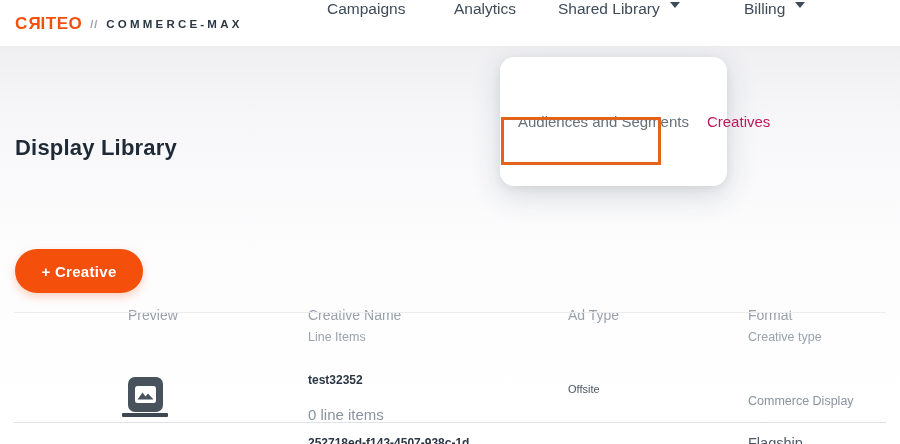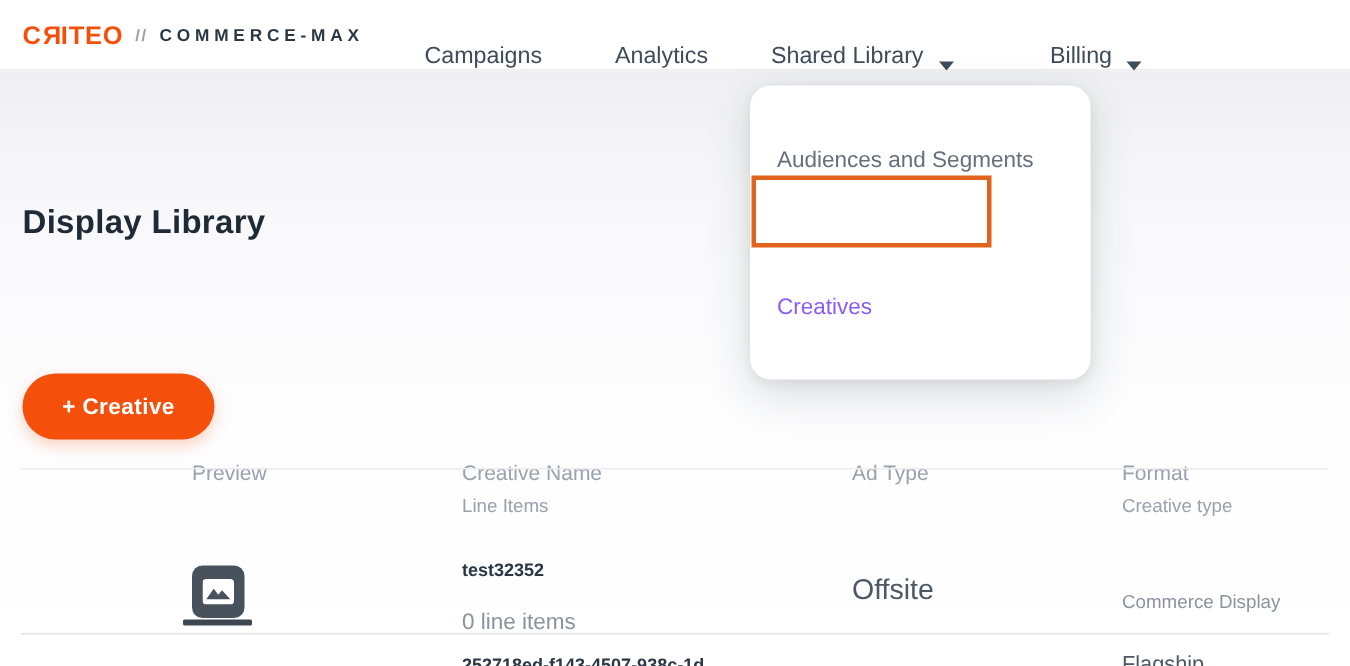--- a/index.html
+++ b/index.html
@@ -16,22 +16,22 @@
     position:absolute; left:0; top:0; width:900px; height:47px;
     background:#ffffff; border-bottom:1px solid #ededef; z-index:5;
   }
   .logo{ position:absolute; left:15px; top:0; height:47px; display:flex; align-items:center; gap:8px; }
   .logo-brand{ font-size:17px; font-weight:800; color:#f4500c; letter-spacing:.5px; display:flex; }
   .logo-brand .flip{ display:inline-block; transform:scaleX(-1); }
   .logo-sep{ font-size:11px; font-weight:700; color:#9aa1a9; letter-spacing:1px; }
   .logo-product{ font-size:11.5px; font-weight:700; color:#2b3744; letter-spacing:3.2px; }
 
   .nav-item{
-    position:absolute; top:0; height:47px; display:flex; align-items:flex-end; gap:10px;
-    font-size:15.5px; font-weight:500; color:#3e4b59; cursor:pointer; white-space:nowrap;
+    position:absolute; top:0; height:47px; display:flex; align-items:flex-start; gap:10px;
+    font-size:15.5px; font-weight:500; color:#3e4b59; cursor:pointer; white-space:nowrap;margin-left:44px;
   }
   .caret{
     width:0; height:0; border-left:5px solid transparent; border-right:5px solid transparent;
     border-top:6px solid #3e4b59; display:inline-block; margin-top:2px;
   }
 
   
   .content{
     position:absolute; left:0; top:47px; width:900px; height:397px;
     background:linear-gradient(180deg,#efeff2 0%, #f7f7f9 18%, #fdfdfe 55%, #ffffff 100%);
@@ -45,47 +45,47 @@
   .create-btn{
     position:absolute; left:15px; top:174px; width:128px; height:44px; border:none;
     border-radius:22px; background:#f4500c; color:#ffffff; font-family:inherit;
     font-size:15px; font-weight:700; cursor:pointer; letter-spacing:.3px;
     box-shadow:0 4px 10px rgba(244,80,12,.25);
     margin-top:28px;
   }
 
   
   .dropdown{
-    position:absolute; left:500px; top:57px; width:227px; height:196px;
+    position:absolute; left:500px; top:57px; width:227px; height:129px;
     background:#ffffff; border-radius:14px; z-index:10;
     box-shadow:0 10px 30px rgba(40,50,60,.16), 0 2px 8px rgba(40,50,60,.08);
-    display:flex; flex-direction:column;
+    display:flex; flex-direction:row;
   }
   .dd-item{
     flex:1; display:flex; align-items:center; padding-left:18px;
     font-size:15px; color:#66707c; cursor:pointer; white-space:nowrap;
   }
-  .dd-item.active{ color:#8b5cf6; }
+  .dd-item.active{ color:#be185d; }
   .highlight-box{
     position:absolute; left:1px; top:60px; width:160px; height:48px;
     border:3px solid #e2631b; pointer-events:none;
   }
 
   
   .thead{ position:absolute; left:0; top:253px; width:744px; height:59px;padding-left:32px; }
   .th{ position:absolute; font-size:14px; color:#99a1ac; font-weight:400; white-space:nowrap; }
   .th-sub{ position:absolute; font-size:12.5px; color:#9aa2ad; font-weight:400; white-space:nowrap; }
   .divider{ position:absolute; left:14px; width:872px; height:1px; }
   .div-light{ background:#ececf0; }
   .div-row{ background:#dfe3e8; }
 
   .trow{ position:absolute; left:0; width:900px; height:62px; cursor:pointer; }
   .cell-name{ position:absolute; left:308px; top:13px; font-size:12px; font-weight:700; color:#2b3744; white-space:nowrap; }
   .cell-lineitems{ position:absolute; left:308px; top:46px; font-size:15px; color:#8b939e; white-space:nowrap; }
-  .cell-adtype{ position:absolute; left:568px; top:23px; font-size:19px; color:#4c5865; white-space:nowrap;text-align:center; }
+  .cell-adtype{ position:absolute; left:568px; top:23px; font-size:11px; color:#4c5865; white-space:nowrap;text-align:center; }
   .cell-format{ position:absolute; left:748px; top:12px; font-size:14.5px; color:#4c5865; white-space:nowrap; }
   .cell-ctype{ position:absolute; left:748px; top:34px; font-size:12.5px; color:#8b939e; white-space:nowrap; }
 
   .thumb-icon{
     position:absolute; left:128px; top:17px; width:35px; height:35px;
     background:#47525d; border-radius:7px; display:flex; align-items:center; justify-content:center;
   }
   .thumb-bar{
     position:absolute; left:122px; top:53px; width:46px; height:4px; background:#3d4752; border-radius:1px;
   }

